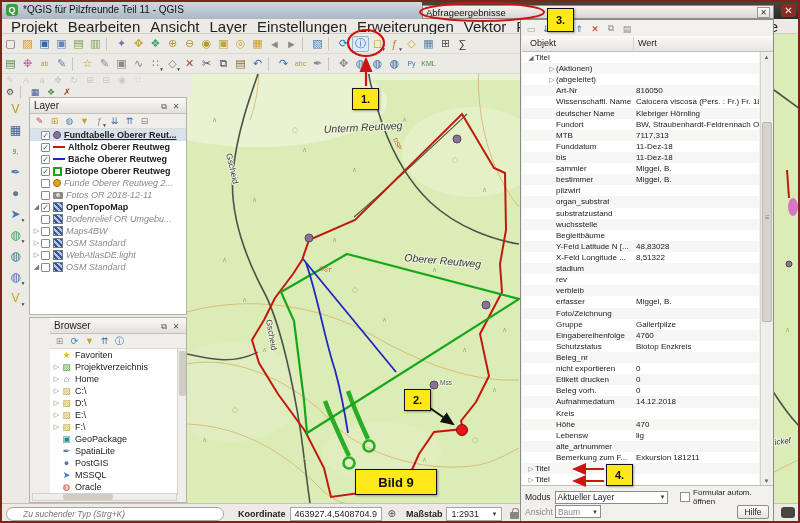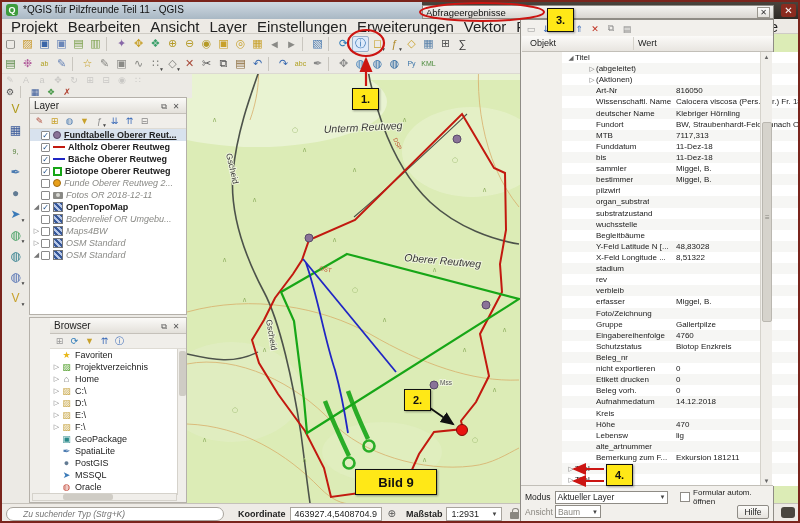--- a/index.html
+++ b/index.html
@@ -77,21 +77,21 @@
   #idp-close{width:13px;height:11px;border:1px solid #9a978f;background:linear-gradient(#fdfdfc,#e4e2dd);
     font-size:8px;line-height:10px;text-align:center;color:#333;}
   #idp-body{left:518px;top:17px;width:254px;height:503px;background:#f2f0ec;border:1px solid #8f8c86;z-index:5;}
   #idp-toolbar{position:absolute;left:2px;top:1px;height:15px;display:flex;align-items:center;}
   #idp-toolbar .tbi{width:16px;height:13px;font-size:9px;}
   #idp-headers{position:absolute;left:1px;top:16px;width:251px;height:16px;background:linear-gradient(#fbfaf8,#e8e5e0);
     border-bottom:1px solid #c2bfb8;font-size:9px;color:#222;}
   #idp-headers .h1{position:absolute;left:8px;top:2px;}
   #idp-headers .h2{position:absolute;left:116px;top:2px;}
   #idp-headers .hd{position:absolute;left:111px;top:1px;width:1px;height:13px;background:#d5d2cb;}
-  #idp-rows{position:absolute;left:1px;top:32px;width:237px;height:434px;background:#fff;overflow:hidden;margin-left:40px;}
+  #idp-rows{position:absolute;left:1px;top:32px;width:237px;height:434px;background:#fff;overflow:hidden;}
   .irow{display:flex;height:11.12px;align-items:center;font-size:8px;color:#1a1a1a;white-space:nowrap;}
   .irow:nth-child(even){background:#f6f6f4;}
   .irow .exp{width:8px;font-size:6.5px;color:#666;text-align:center;flex:0 0 auto;}
   .irow .nm{overflow:hidden;flex:0 0 auto;}
   .irow .vl{position:absolute;left:114px;overflow:hidden;width:124px;}
   .irow{position:relative;}
   #idp-vscroll{position:absolute;right:1px;top:32px;width:12px;height:434px;background:#f0eeea;border-left:1px solid #d5d2cb;}
   #idp-vscroll .arr{position:absolute;left:0;width:11px;height:10px;font-size:6px;color:#666;text-align:center;line-height:10px;}
   #idp-vthumb{position:absolute;left:1px;top:70px;width:10px;height:200px;background:#d6d3cc;border:1px solid #bab7b0;border-radius:2px;}
   #idp-vthumb::after{content:"≡";position:absolute;left:2px;top:90px;font-size:8px;color:#8a8780;}
@@ -406,20 +406,26 @@
           <span class="sw sw-raster"></span>
           <span class="ital dim ">Maps4BW</span>
         </div>
         <div class="trow">
           <span class="exp">▷</span>
           <span class="cb"></span>
           <span class="sw sw-raster"></span>
           <span class="ital dim ">OSM Standard</span>
         </div>
         <div class="trow">
+          <span class="exp">▷</span>
+          <span class="cb"></span>
+          <span class="sw sw-raster"></span>
+          <span class="ital dim ">WebAtlasDE.light</span>
+        </div>
+        <div class="trow">
           <span class="exp">◢</span>
           <span class="cb"></span>
           <span class="sw sw-raster"></span>
           <span class="ital dim ">OSM Standard</span>
         </div>
       </div>
   </div>
 
   <div class="abs lpanel" id="browser-panel">
     <div class="lp-header">
@@ -528,27 +534,27 @@
     <div id="idp-rows">
         <div class="irow">
           <span style="width: 5px; flex: 0 0 auto;"></span>
           <span class="exp">◢</span>
           <span class="nm">Titel</span>
           <span class="vl"></span>
         </div>
         <div class="irow">
           <span style="width: 26px; flex: 0 0 auto;"></span>
           <span class="exp">▷</span>
+          <span class="nm">(Aktionen)</span>
+          <span class="vl"></span>
+        </div>
+        <div class="irow">
+          <span style="width: 26px; flex: 0 0 auto;"></span>
+          <span class="exp">▷</span>
           <span class="nm">(abgeleitet)</span>
-          <span class="vl"></span>
-        </div>
-        <div class="irow">
-          <span style="width: 26px; flex: 0 0 auto;"></span>
-          <span class="exp">▷</span>
-          <span class="nm">(Aktionen)</span>
           <span class="vl"></span>
         </div>
         <div class="irow">
           <span style="width: 26px; flex: 0 0 auto;"></span>
           <span class="exp"></span>
           <span class="nm">Art-Nr</span>
           <span class="vl">816050</span>
         </div>
         <div class="irow">
           <span style="width: 26px; flex: 0 0 auto;"></span>

